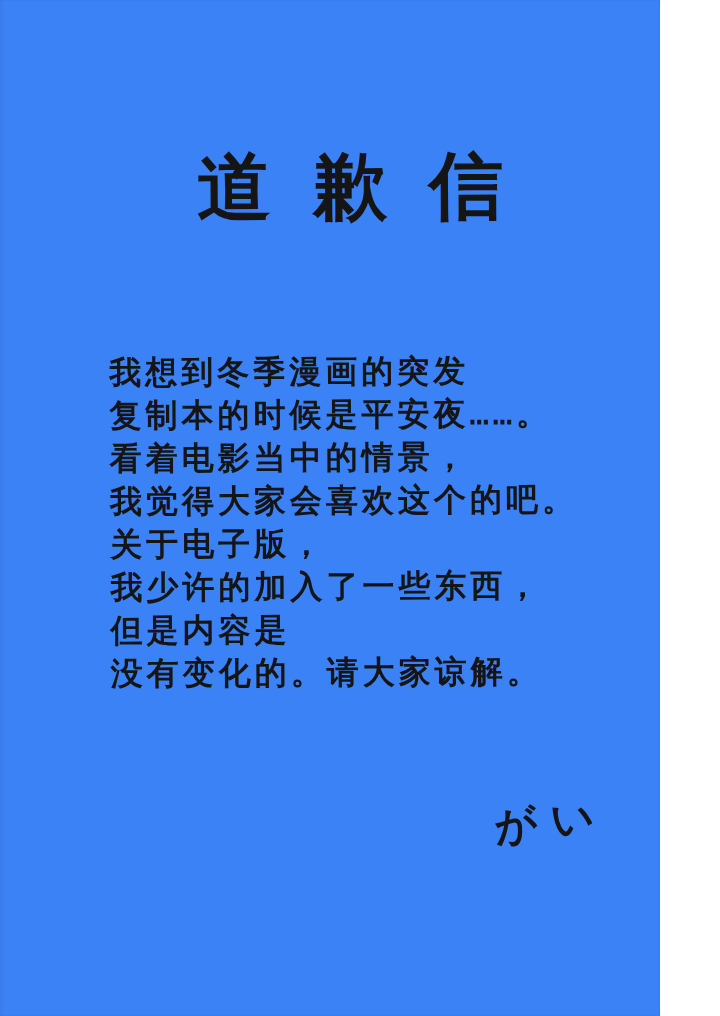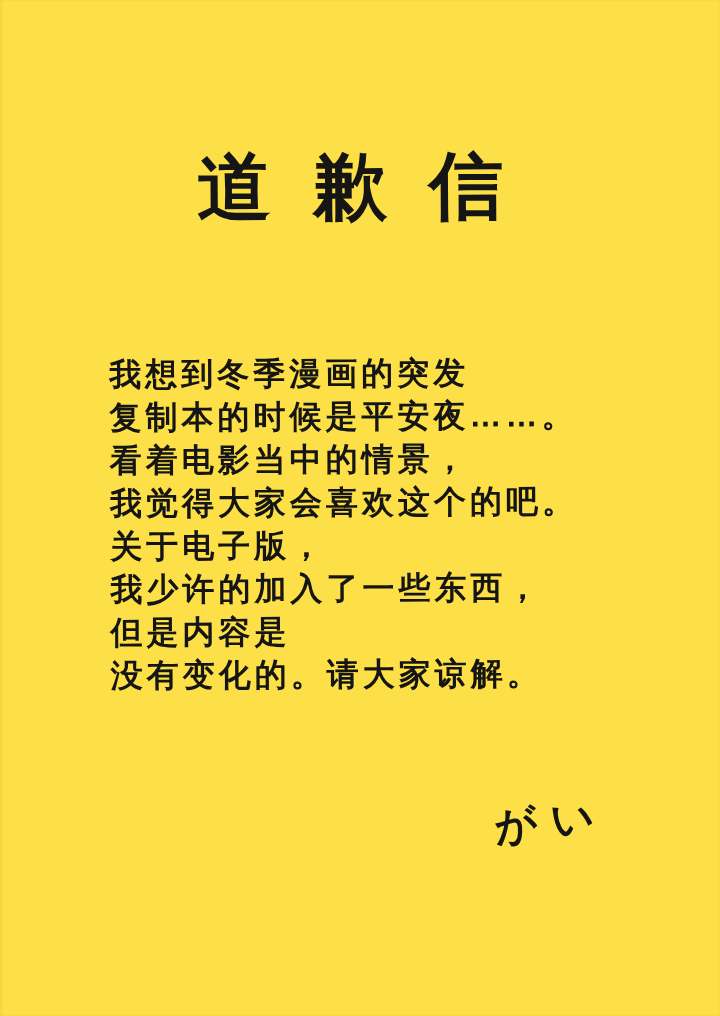--- a/index.html
+++ b/index.html
@@ -2,25 +2,25 @@
 <html><head>
 <meta charset="utf-8">
 <style>
   html, body {
     margin: 0;
     padding: 0;
     background: #ffffff;
   }
   .page {
     position: relative;
-    width: 720px;
+    width: 660px;
     height: 1016px;
-    background: #fde047;
+    background: #3b82f6;
     overflow: hidden;
-    font-family: Liberation Sans, sans-serif;
+    font-family: Liberation Mono, monospace;
     color: #151515;
     
     box-shadow: inset 2px 0 3px rgba(0,0,0,0.05), inset -1px 0 2px rgba(0,0,0,0.03);
   }
   .title {
     position: absolute;
     top: 138px;
     left: 0;
     width: 700px;
     text-align: center;

